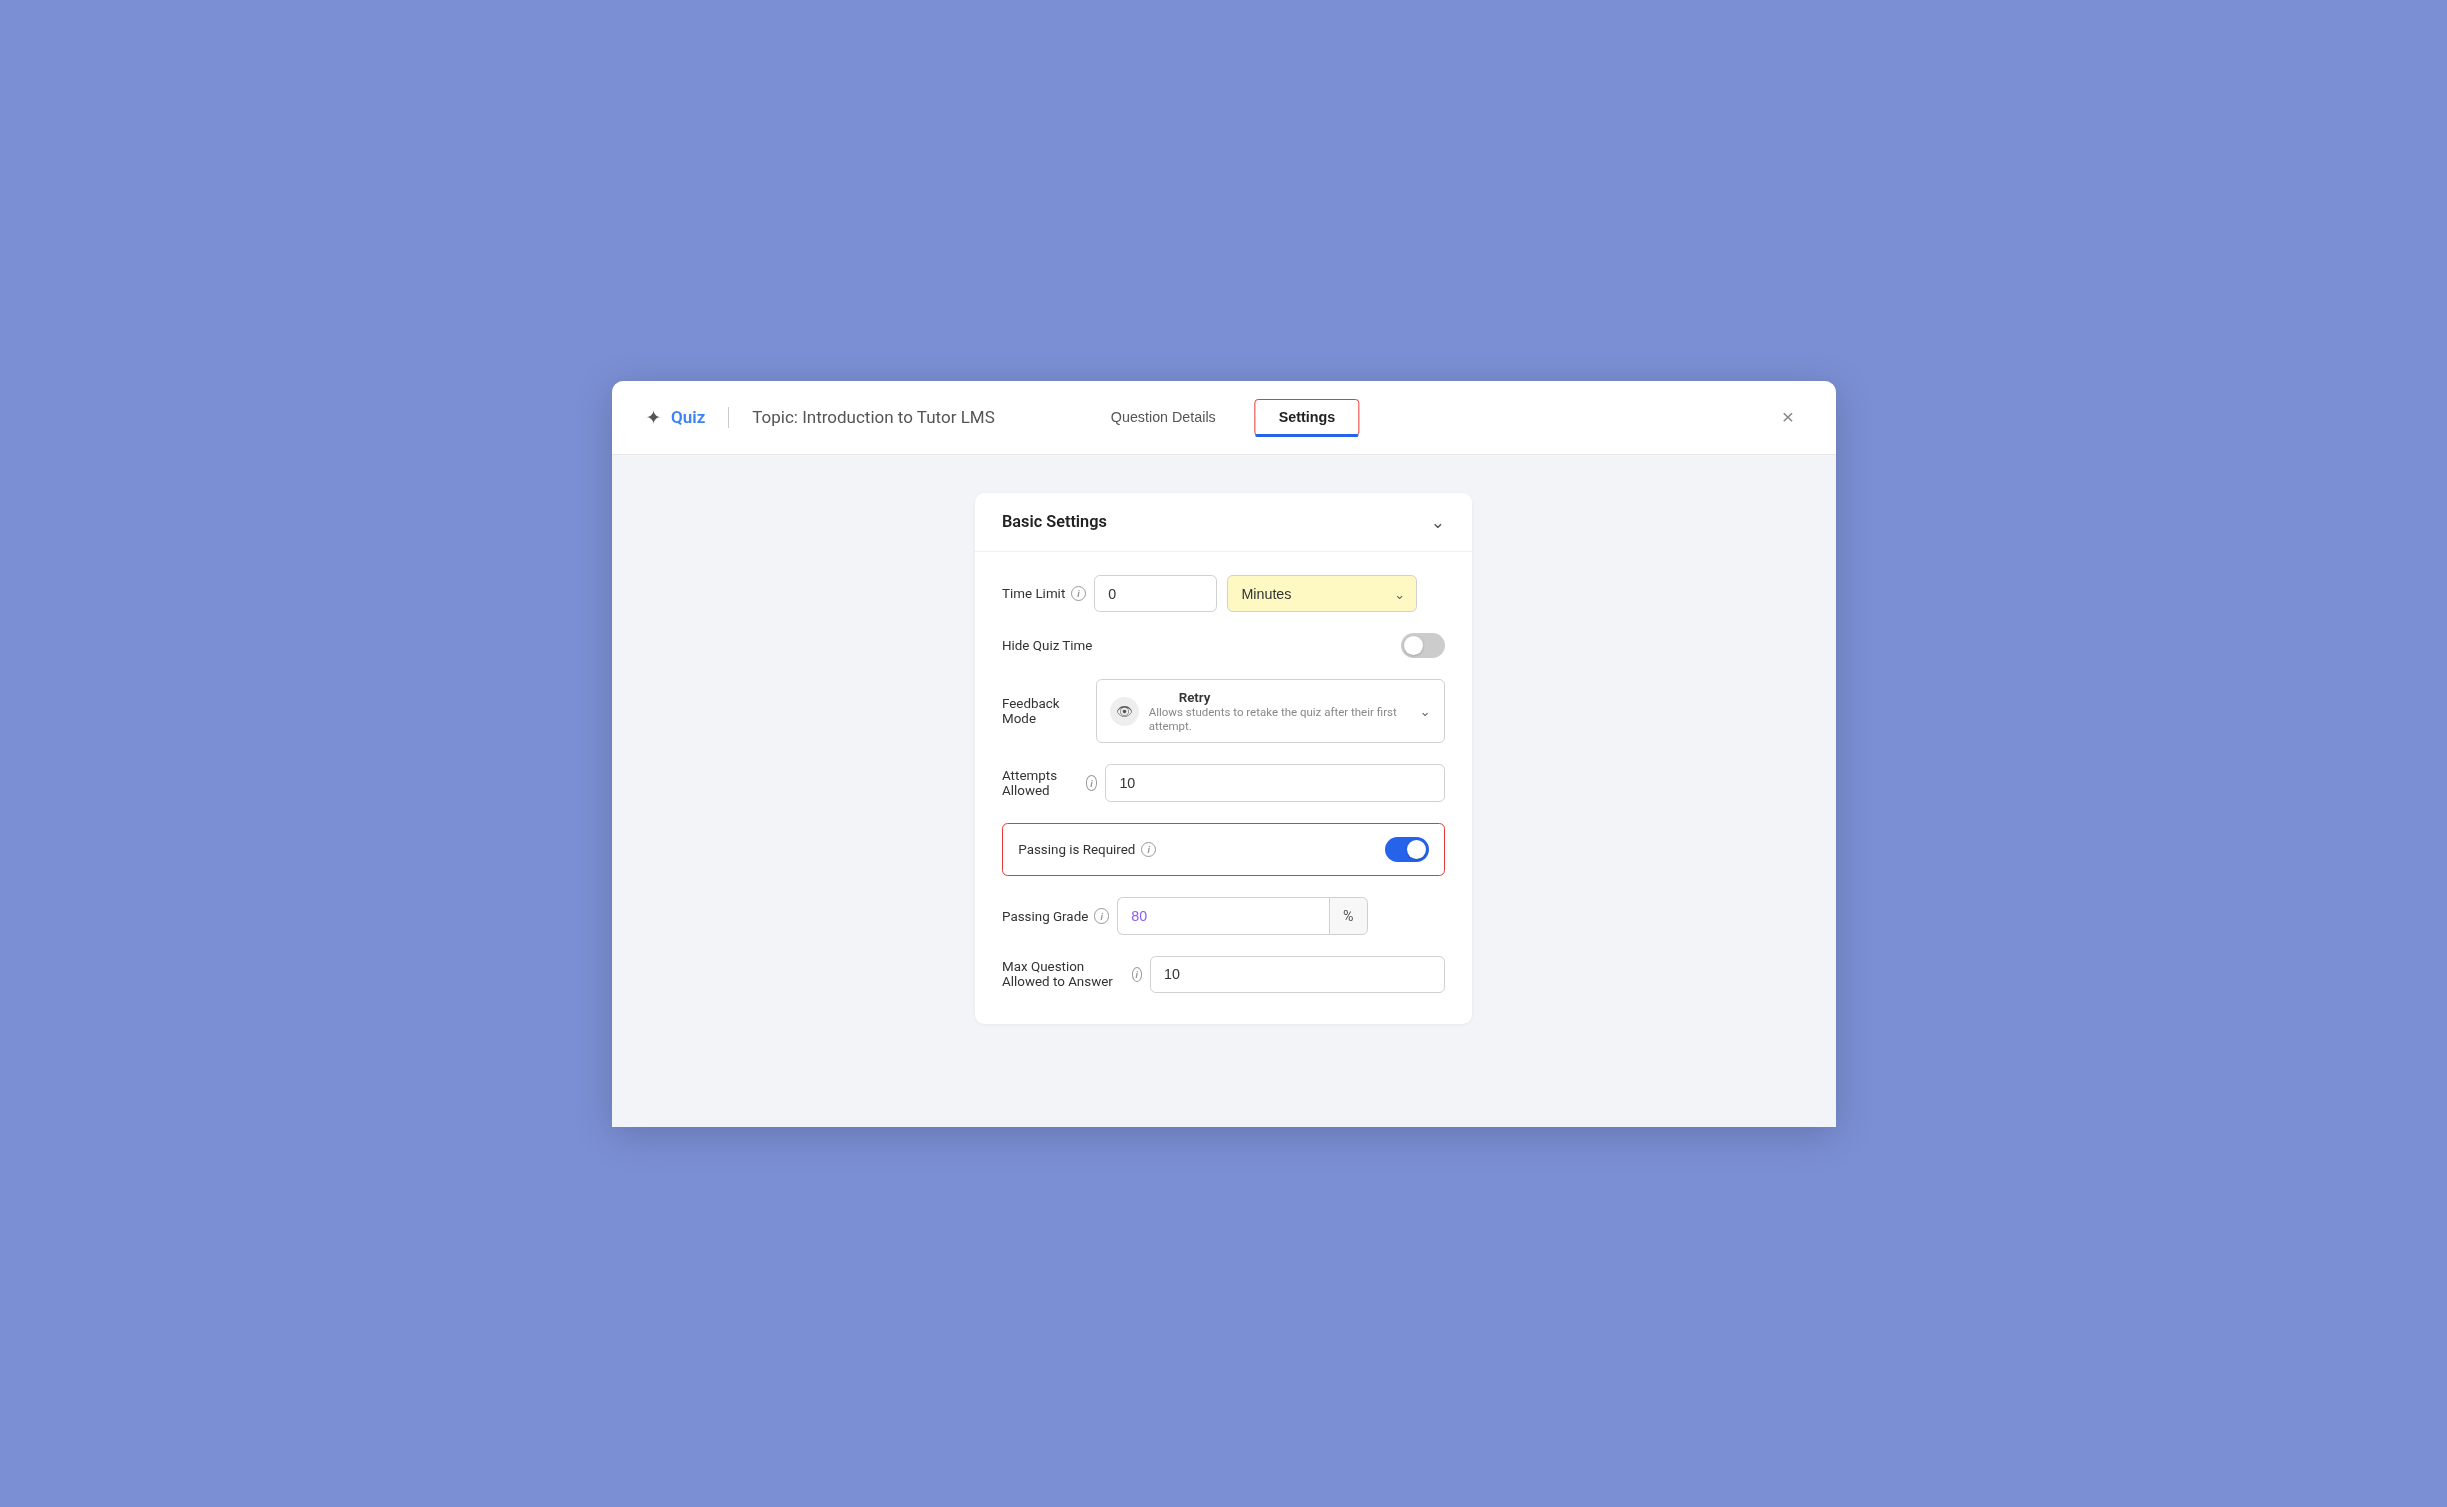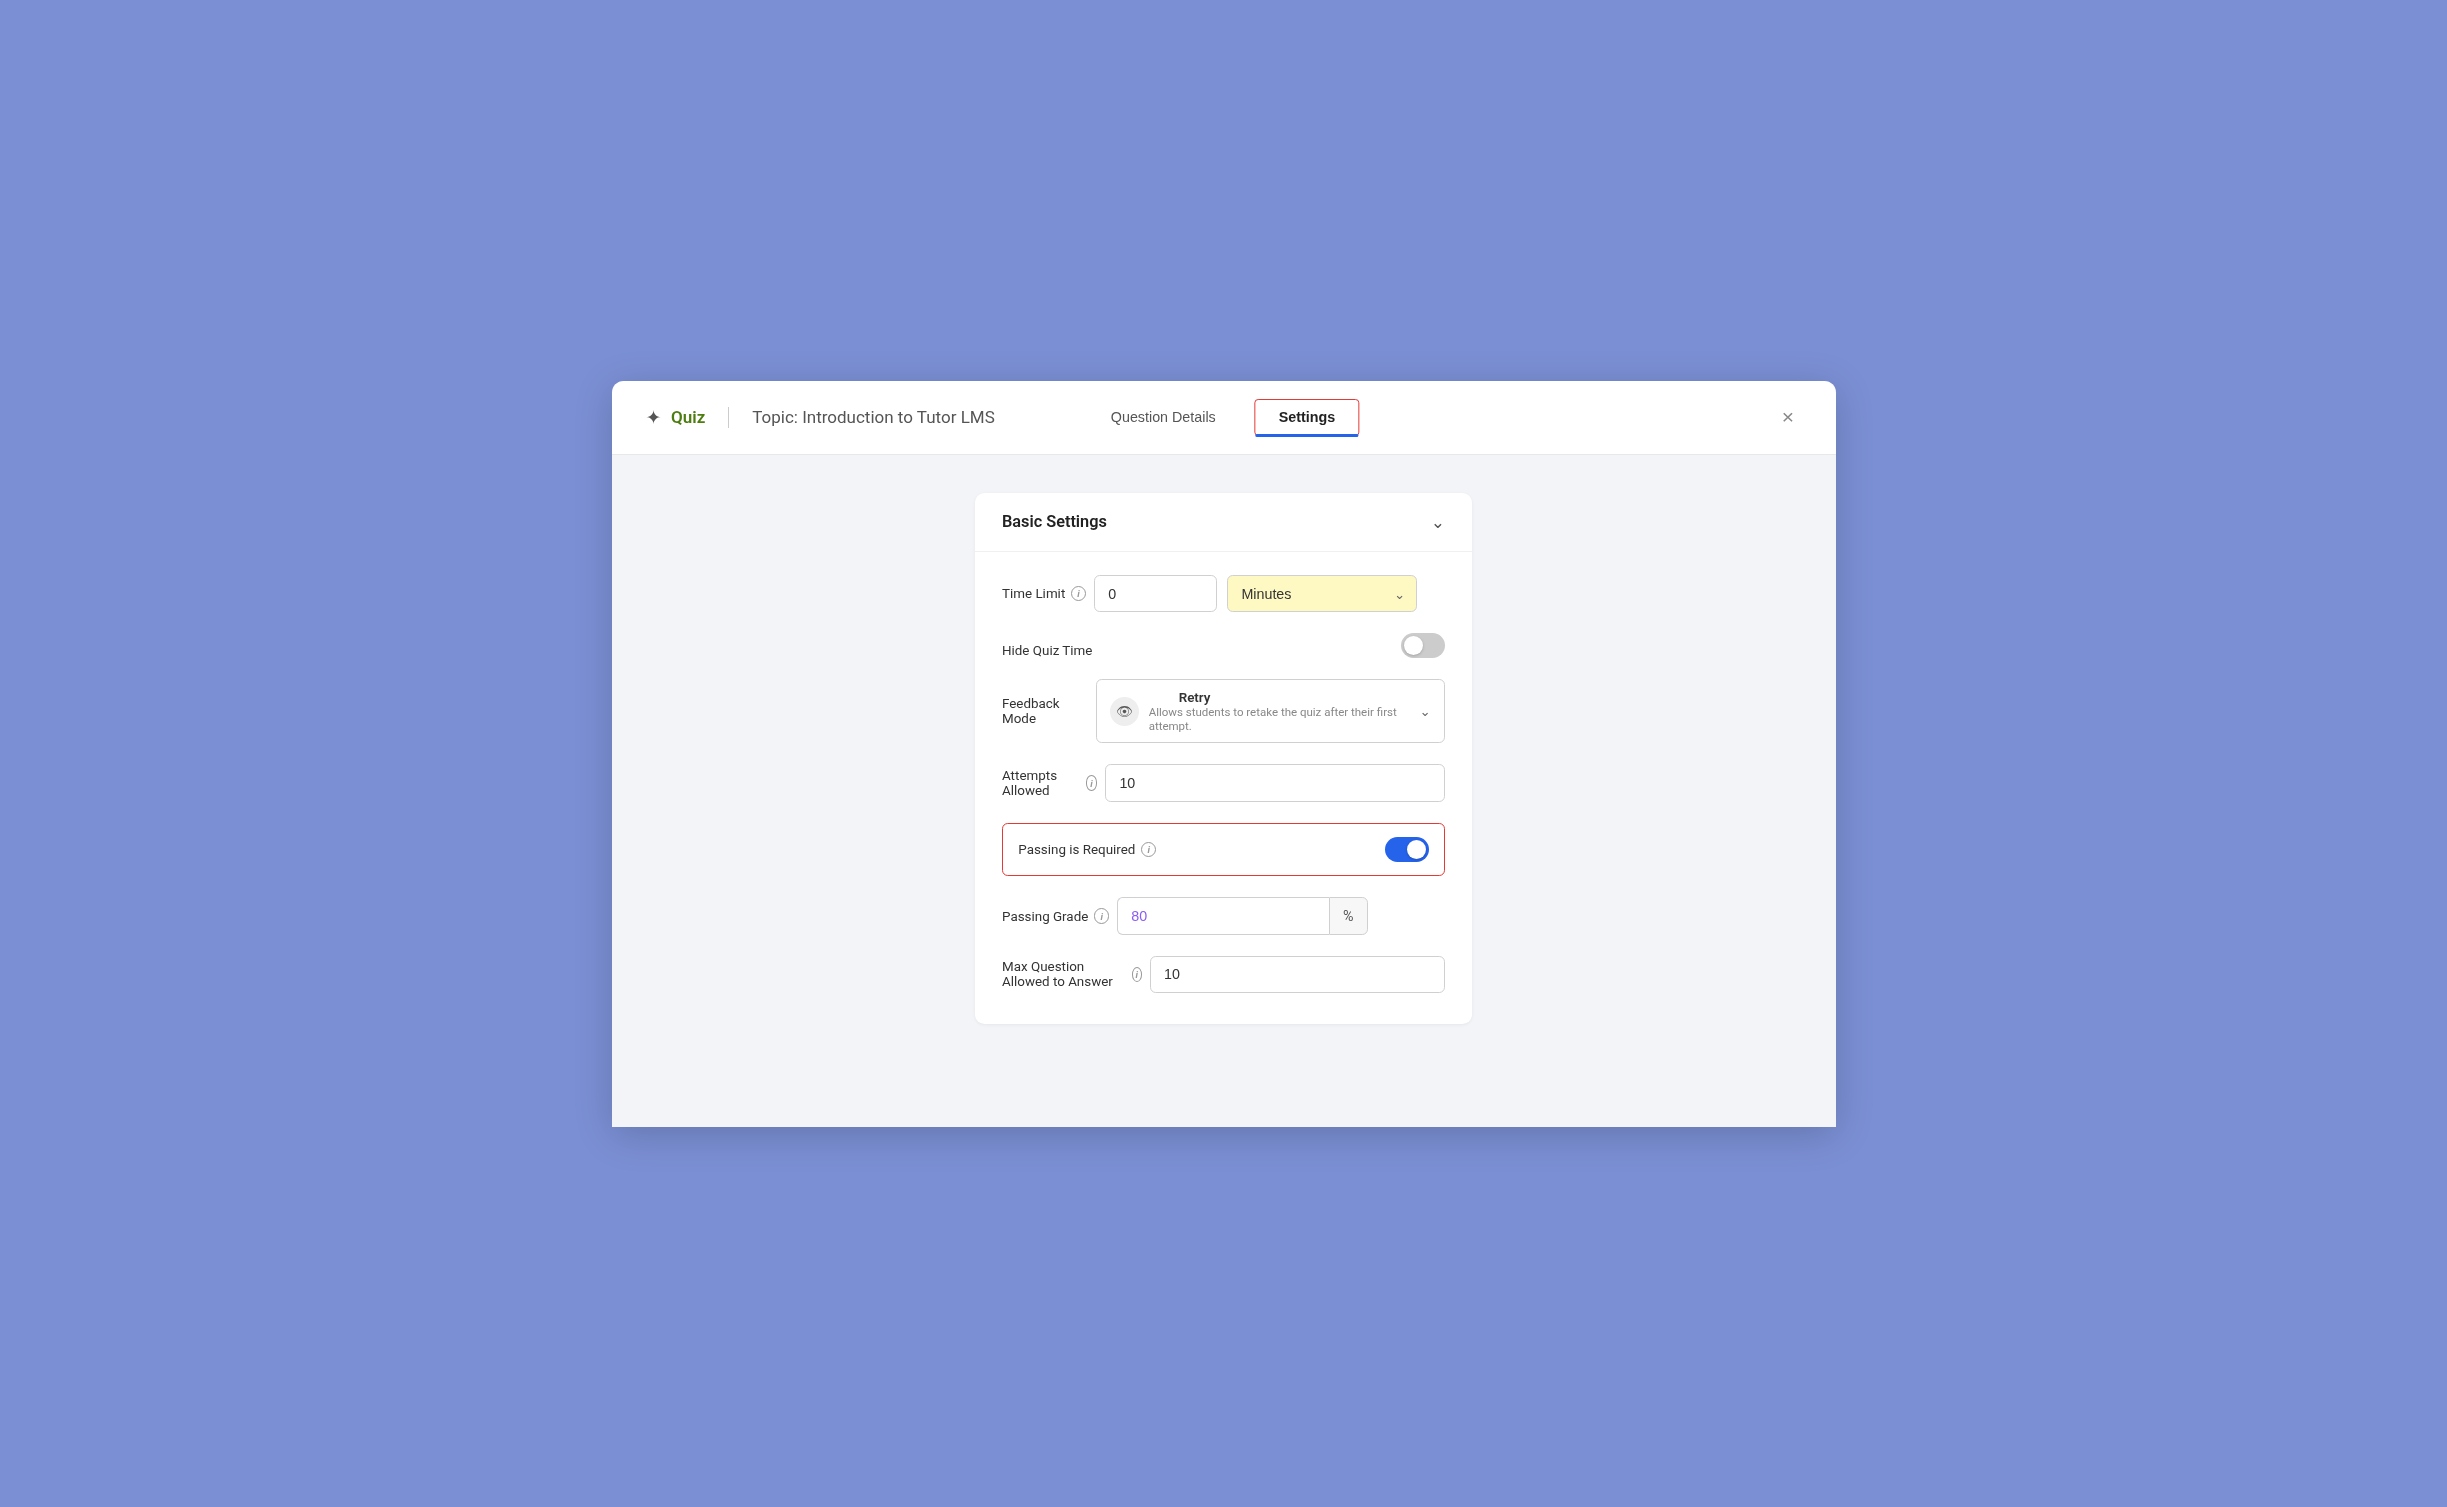--- a/index.html
+++ b/index.html
@@ -39,21 +39,21 @@
     }
 
     .quiz-icon {
       color: #555;
       font-size: 19px;
     }
 
     .quiz-title {
       font-size: 17px;
       font-weight: 600;
-      color: #4d7c0f;
+      color: #3b82f6;
     }
 
     .divider {
       width: 1px;
       height: 21px;
       background: #ccc;
       margin: 0 13.4px;
     }
 
     .topic-label {
@@ -221,21 +221,21 @@
       right: 11.5px;
       top: 50%;
       transform: translateY(-50%);
       color: #666;
       pointer-events: none;
       font-size: 13.4px;
     }
 
     .toggle-row {
       display: flex;
-      align-items: flex-end;
+      align-items: center;
       justify-content: space-between;
     }
 
     .toggle {
       position: relative;
       width: 44px;
       height: 25px;
       flex-shrink: 0;
     }
 

